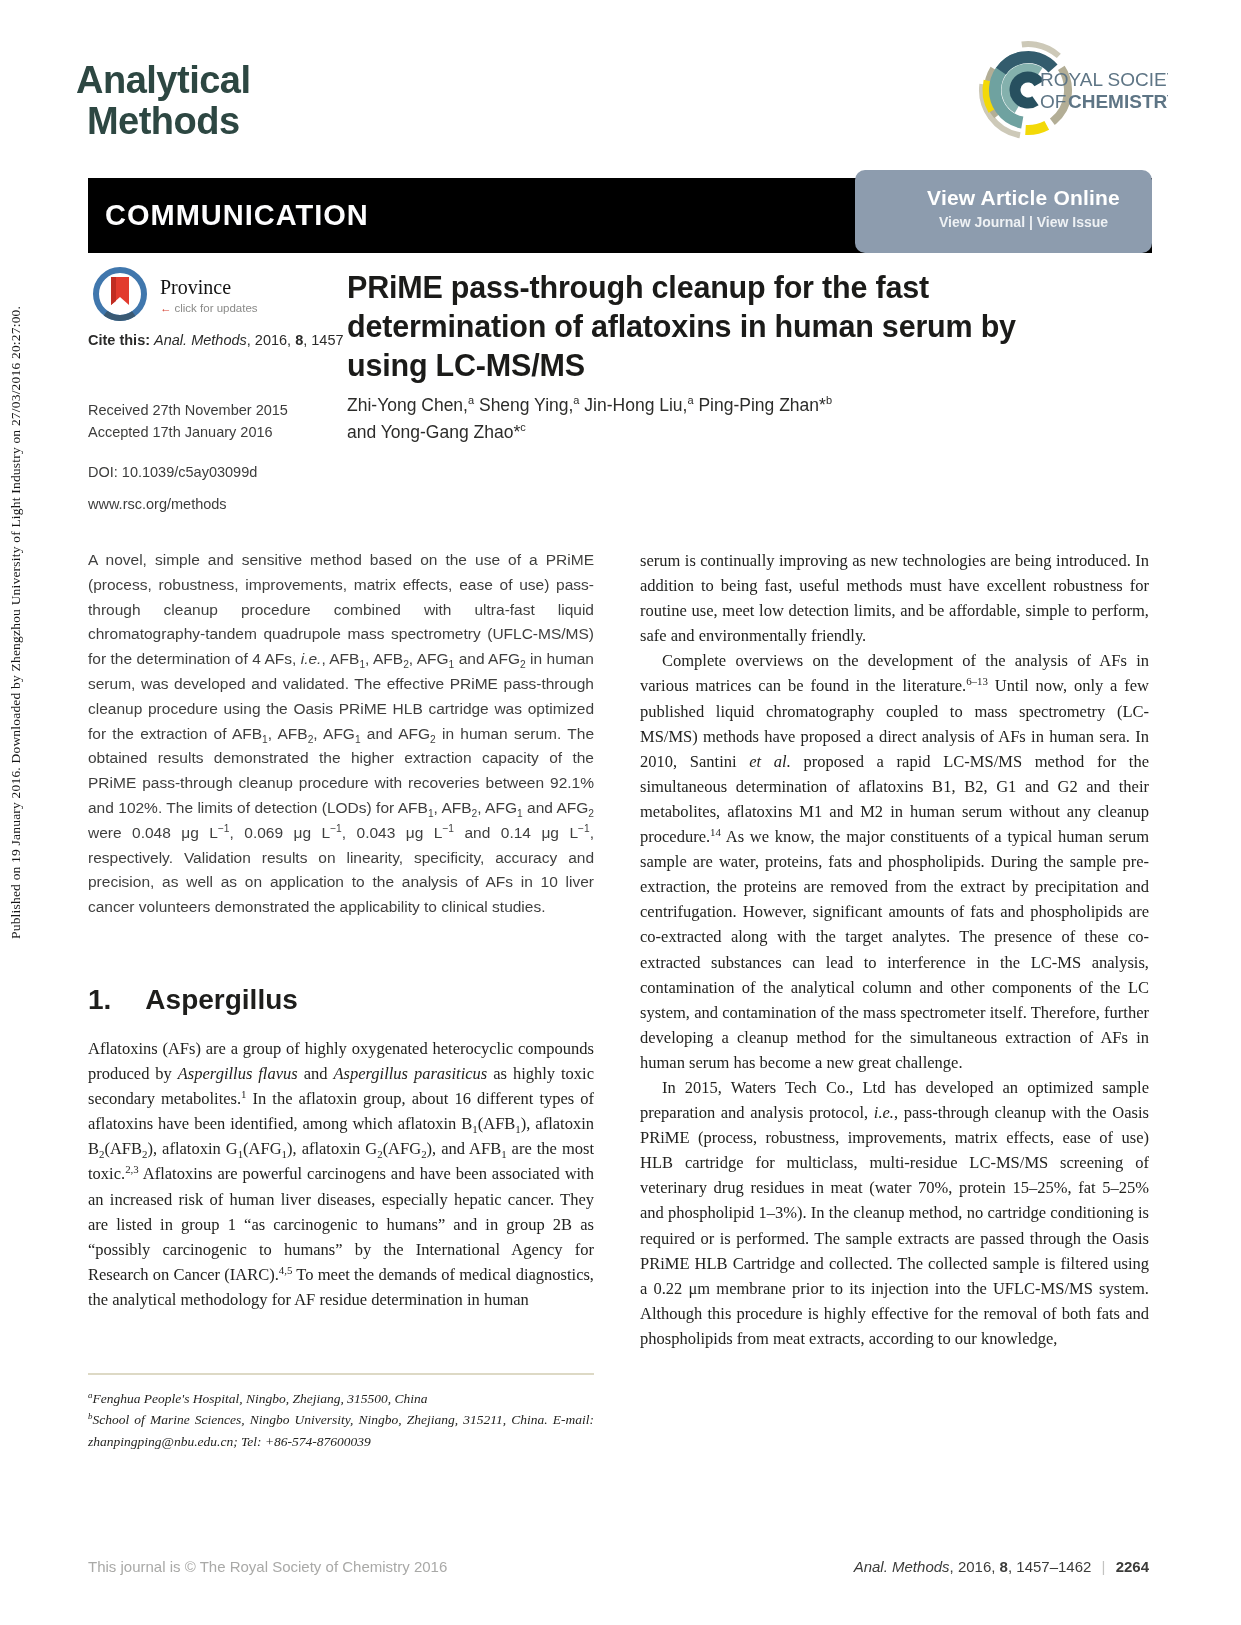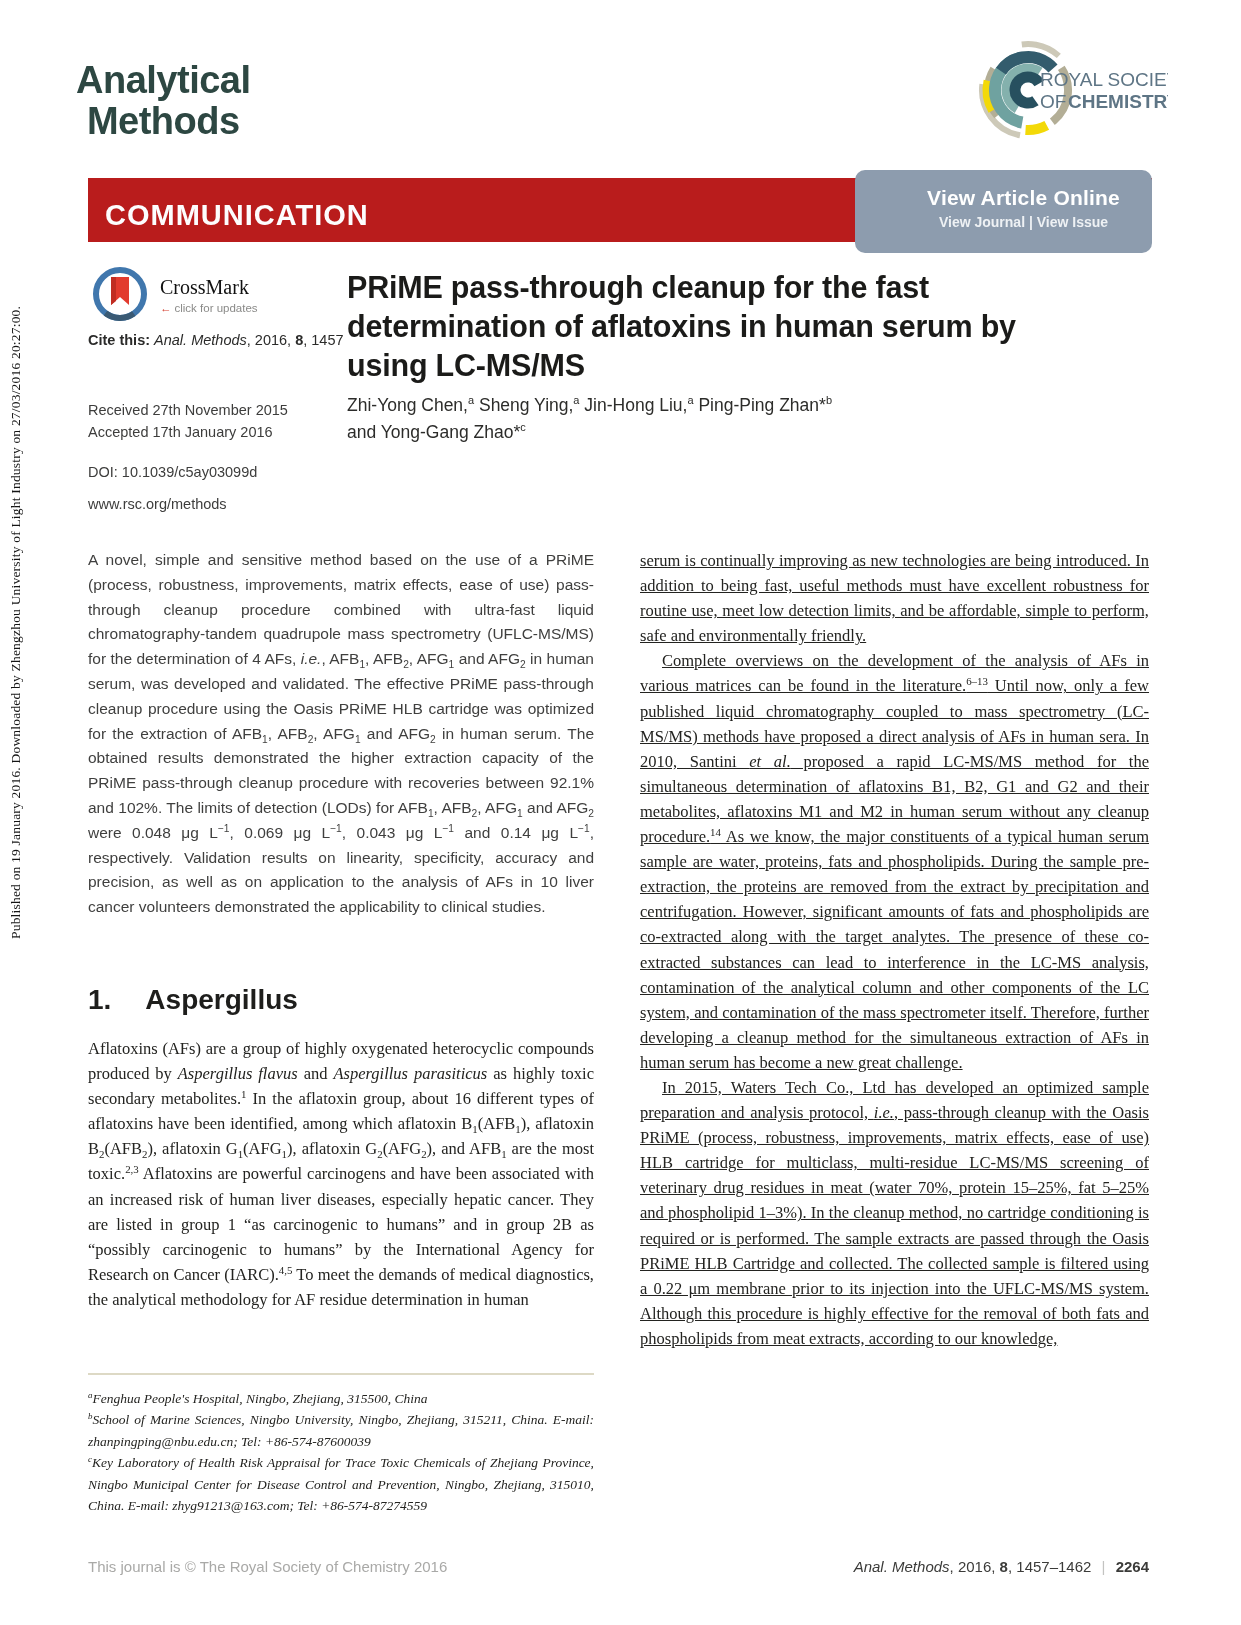--- a/index.html
+++ b/index.html
@@ -14,21 +14,21 @@
     font-family:"Liberation Serif",serif;font-size:13.5px;color:#141414;
     white-space:nowrap;letter-spacing:.2px;
   }
   
   .journal-logo{
     position:absolute;left:76px;top:60px;
     font-size:38px;font-weight:bold;color:#2d4742;line-height:41px;letter-spacing:-.5px;text-align:center;
   }
   .rsc-logo{position:absolute;left:962px;top:22px;}
   
-  .banner{position:absolute;left:88px;top:178px;width:1064px;height:64px;background:#b91c1c;}
+  .banner{position:absolute;left:88px;top:178px;width:1064px;height:75px;background:#000000;}
   .banner-label{
     position:absolute;left:17px;top:0;height:74px;line-height:74px;
     font-size:29px;font-weight:bold;color:#fdfdfe;letter-spacing:1px;
   }
   .view-tab{
     position:absolute;left:855px;top:170px;width:297px;height:83px;
     background:#8d9cae;border-radius:10px;text-align:center;box-sizing:border-box;
     padding-top:16px;padding-left:40px;cursor:pointer;
   }
   .view-tab .vao{font-size:21px;font-weight:bold;color:#ffffff;letter-spacing:.2px;}
@@ -62,21 +62,21 @@
   }
   
   .sec-head{position:absolute;left:88px;top:984px;font-size:28px;font-weight:bold;color:#1e1e1c;}
   .sec-head .num{display:inline-block;margin-right:34px;}
   
   .serif{
     font-family:"Liberation Serif",serif;font-size:16.5px;line-height:25.1px;
     color:#232320;text-align:justify;
   }
   .intro-p{position:absolute;left:88px;top:1036px;width:506px;}
-  .col-right{position:absolute;left:640px;top:548px;width:509px;text-decoration:underline;}
+  .col-right{position:absolute;left:640px;top:548px;width:509px;}
   .col-right p{margin:0;}
   .col-right p.indent{text-indent:22px;}
   
   .fn-rule{position:absolute;left:88px;top:1373px;width:506px;height:2px;background:#ddd9c5;}
   .footnotes{
     position:absolute;left:88px;top:1388px;width:506px;
     font-family:"Liberation Serif",serif;font-style:italic;font-size:13.5px;
     line-height:21.4px;color:#232320;text-align:justify;
   }
   .footnotes p{margin:0;}
@@ -122,21 +122,21 @@
   <div class="vji">View Journal | View Issue</div>
 </div>
 
 <div class="crossmark">
   <svg width="56" height="56" viewBox="0 0 56 56">
     <circle cx="28" cy="28" r="24" fill="#ffffff" stroke="#4077ad" stroke-width="6"></circle>
     <circle cx="28" cy="28" r="24" fill="none" stroke="#3a5a74" stroke-width="6" stroke-dasharray="30 121" transform="rotate(55 28 28)"></circle>
     <path d="M19 11 h18 v28 l-9 -8 l-9 8 z" fill="#e23b2e"></path>
     <path d="M19 11 h5 v24 l-5 4 z" fill="#c02d22"></path>
   </svg>
-  <div class="cm-word">CrossMark</div>
+  <div class="cm-word">Province</div>
   <div class="cm-sub"><span class="cm-arrow">←</span><span>click for updates</span></div>
 </div>
 
 <div class="cite-line"><b>Cite this:</b> <i>Anal. Methods</i>, 2016, <b>8</b>, 1457</div>
 <div class="meta m-received">Received 27th November 2015</div>
 <div class="meta m-accepted">Accepted 17th January 2016</div>
 <div class="meta m-doi">DOI: 10.1039/c5ay03099d</div>
 <div class="meta m-url">www.rsc.org/methods</div>
 
 <h1 class="title" style="margin:0;">PRiME pass-through cleanup for the fast<br>determination of aflatoxins in human serum by<br>using LC-MS/MS</h1>
@@ -153,17 +153,16 @@
 <div class="serif col-right">
   <p>serum is continually improving as new technologies are being introduced. In addition to being fast, useful methods must have excellent robustness for routine use, meet low detection limits, and be affordable, simple to perform, safe and environmentally friendly.</p>
   <p class="indent">Complete overviews on the development of the analysis of AFs in various matrices can be found in the literature.<sup>6–13</sup> Until now, only a few published liquid chromatography coupled to mass spectrometry (LC-MS/MS) methods have proposed a direct analysis of AFs in human sera. In 2010, Santini <i>et al.</i> proposed a rapid LC-MS/MS method for the simultaneous determination of aflatoxins B1, B2, G1 and G2 and their metabolites, aflatoxins M1 and M2 in human serum without any cleanup procedure.<sup>14</sup> As we know, the major constituents of a typical human serum sample are water, proteins, fats and phospholipids. During the sample pre-extraction, the proteins are removed from the extract by precipitation and centrifugation. However, significant amounts of fats and phospholipids are co-extracted along with the target analytes. The presence of these co-extracted substances can lead to interference in the LC-MS analysis, contamination of the analytical column and other components of the LC system, and contamination of the mass spectrometer itself. Therefore, further developing a cleanup method for the simultaneous extraction of AFs in human serum has become a new great challenge.</p>
   <p class="indent">In 2015, Waters Tech Co., Ltd has developed an optimized sample preparation and analysis protocol, <i>i.e.</i>, pass-through cleanup with the Oasis PRiME (process, robustness, improvements, matrix effects, ease of use) HLB cartridge for multiclass, multi-residue LC-MS/MS screening of veterinary drug residues in meat (water 70%, protein 15–25%, fat 5–25% and phospholipid 1–3%). In the cleanup method, no cartridge conditioning is required or is performed. The sample extracts are passed through the Oasis PRiME HLB Cartridge and collected. The collected sample is filtered using a 0.22 μm membrane prior to its injection into the UFLC-MS/MS system. Although this procedure is highly effective for the removal of both fats and phospholipids from meat extracts, according to our knowledge,</p>
 </div>
 
 <div class="fn-rule"></div>
 <div class="footnotes">
   <p><sup>a</sup>Fenghua People's Hospital, Ningbo, Zhejiang, 315500, China</p>
   <p><sup>b</sup>School of Marine Sciences, Ningbo University, Ningbo, Zhejiang, 315211, China. E-mail: zhanpingping@nbu.edu.cn; Tel: +86-574-87600039</p>
-  <p><sup>c</sup>Key Laboratory of Health Risk Appraisal for Trace Toxic Chemicals of Zhejiang Province, Ningbo Municipal Center for Disease Control and Prevention, Ningbo, Zhejiang, 315010, China. E-mail: zhyg91213@163.com; Tel: +86-574-87274559</p>
 </div>
 
 <div class="footer-left">This journal is © The Royal Society of Chemistry 2016</div>
 <div class="footer-right"><i>Anal. Methods</i>, 2016, <b>8</b>, 1457–1462 <span class="sep">|</span> <b>2264</b></div>
 
 </body></html>

